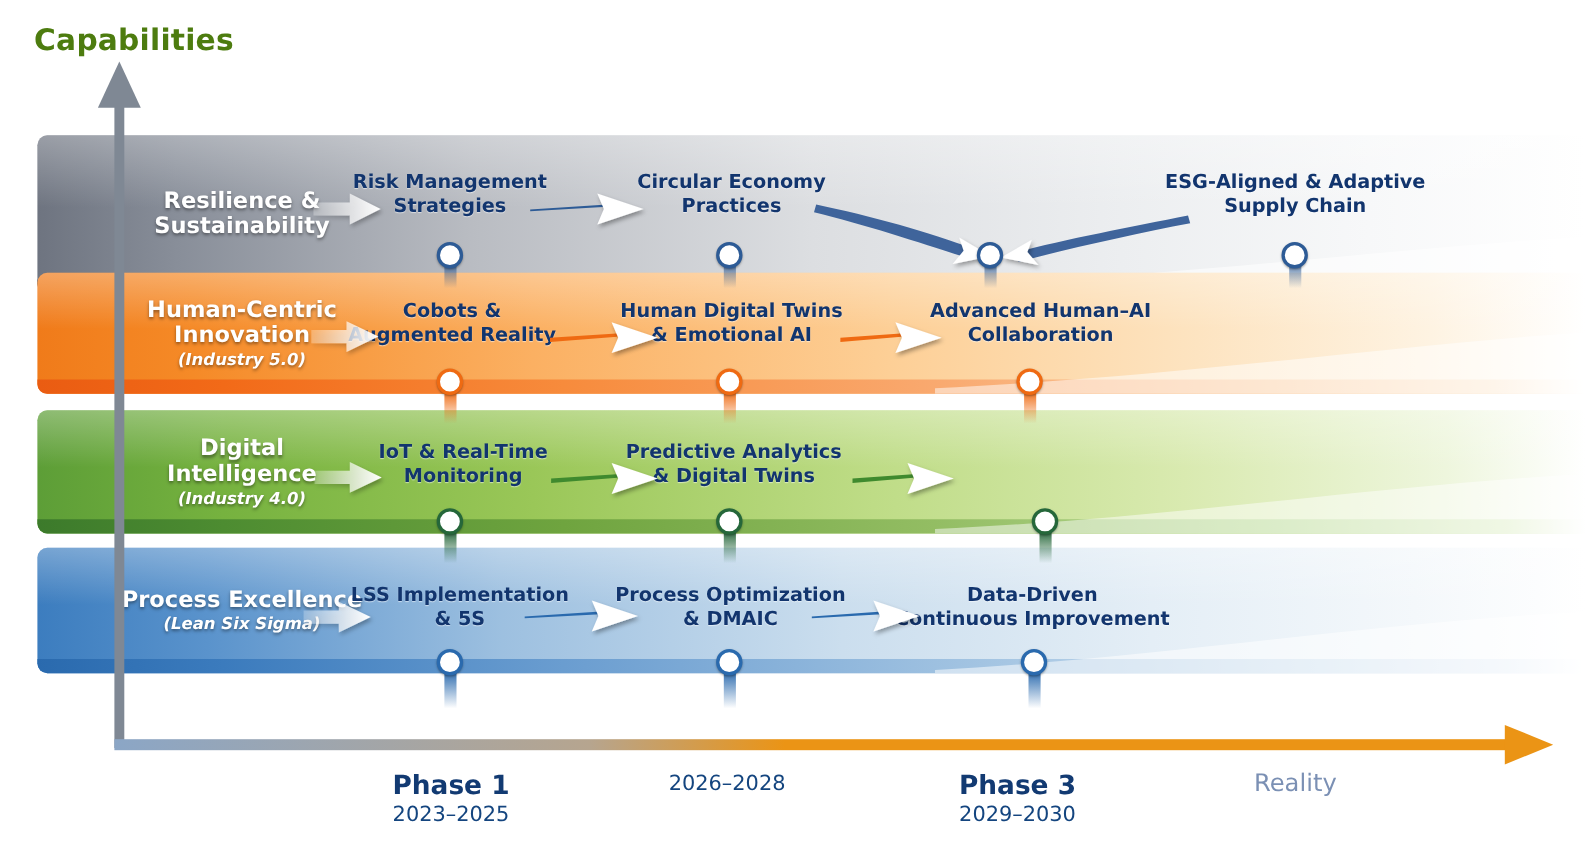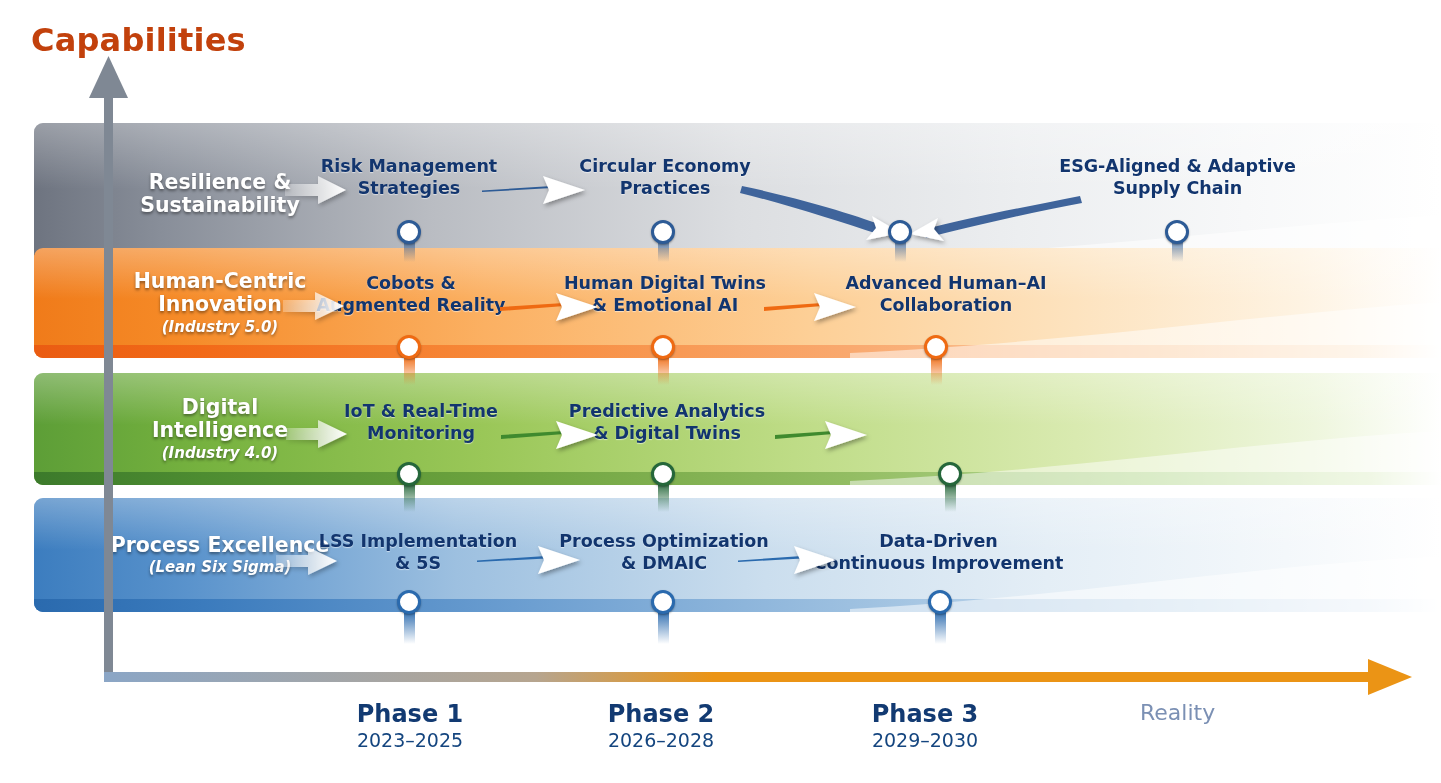--- a/index.html
+++ b/index.html
@@ -10,22 +10,22 @@
     font-family:"DejaVu Sans","Liberation Sans",sans-serif;
     overflow:hidden;
     position:relative;
   }
   #stage{position:absolute;left:0;top:0;width:1441px;height:783px;}
 
   
   .axis-title{
     position:absolute;
     left:31px;top:21px;
-    font-size:32px;font-weight:bold;
-    color:#c2410c;
+    font-size:27px;font-weight:bold;
+    color:#4d7c0f;
     letter-spacing:.2px;
     white-space:nowrap;
   }
   .timeline-label{
     position:absolute;
     left:1140px;top:700px;
     font-size:22px;
     color:#7b90b4;
     white-space:nowrap;
   }
@@ -335,21 +335,20 @@
   <div class="node n-blue" style="left:928px;top:590px;"></div>
 
   <div class="axis-title">Capabilities</div>
   <div class="timeline-label">Reality</div>
 
   <div class="phase" style="left:300px;top:700px;">
     <div class="ph-name">Phase 1</div>
     <div class="ph-years">2023–2025</div>
   </div>
   <div class="phase" style="left:551px;top:700px;">
-    <div class="ph-name">Phase 2</div>
     <div class="ph-years">2026–2028</div>
   </div>
   <div class="phase" style="left:815px;top:700px;">
     <div class="ph-name">Phase 3</div>
     <div class="ph-years">2029–2030</div>
   </div>
 
 </div>
 
 </body></html>

